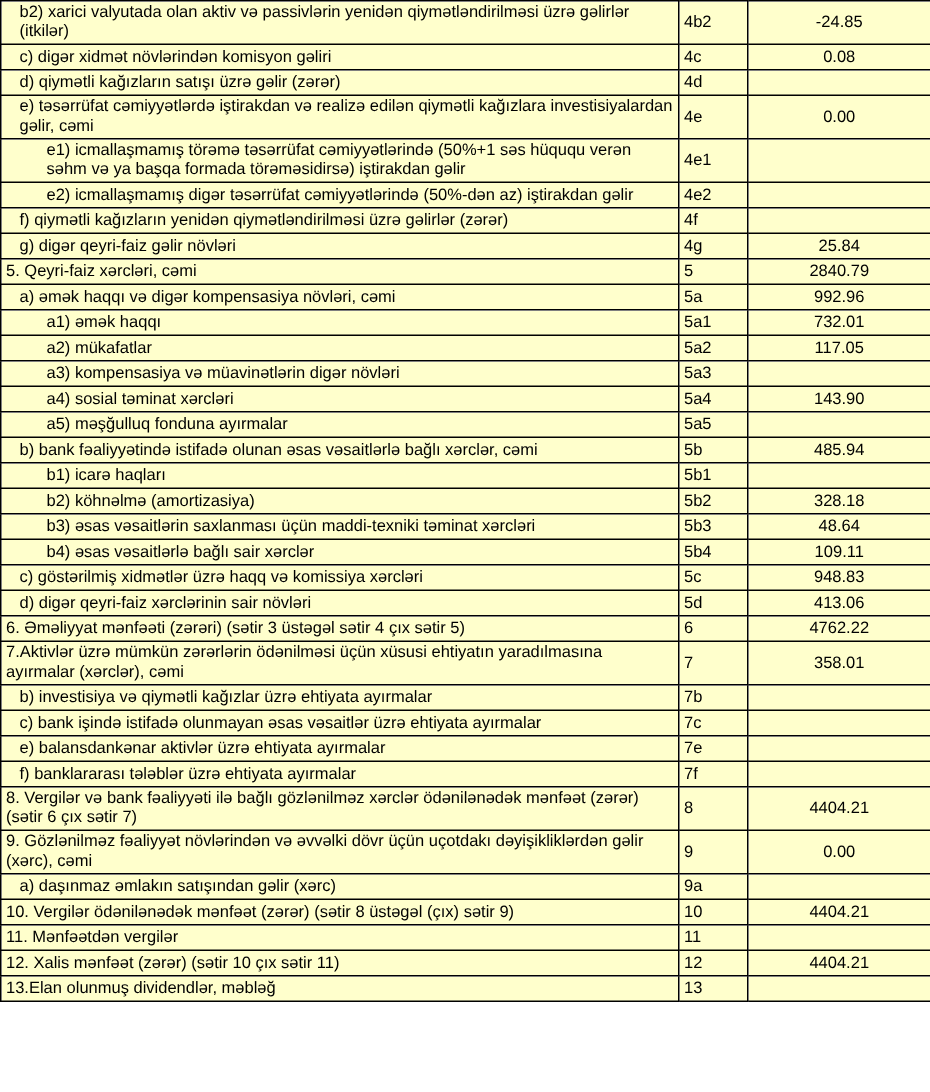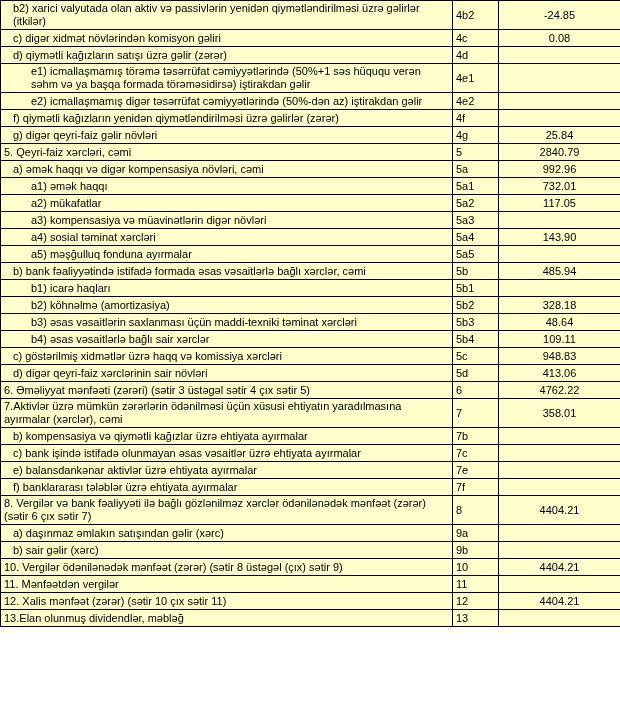--- a/index.html
+++ b/index.html
@@ -65,20 +65,25 @@
         <td class="label indent-1">c) digər xidmət növlərindən komisyon gəliri</td>
         <td class="code">4c</td>
         <td class="value">0.08</td>
       </tr>
       <tr>
         <td class="label indent-1">d) qiymətli kağızların satışı üzrə gəlir (zərər)</td>
         <td class="code">4d</td>
         <td class="value"></td>
       </tr>
       <tr>
+        <td class="label indent-1">e) təsərrüfat cəmiyyətlərdə iştirakdan və realizə edilən qiymətli kağızlara investisiyalardan gəlir, cəmi</td>
+        <td class="code">4e</td>
+        <td class="value">0.00</td>
+      </tr>
+      <tr>
         <td class="label indent-2">e1) icmallaşmamış törəmə təsərrüfat cəmiyyətlərində  (50%+1 səs hüququ verən səhm və ya başqa formada törəməsidirsə) iştirakdan gəlir</td>
         <td class="code">4e1</td>
         <td class="value"></td>
       </tr>
       <tr>
         <td class="label indent-2">e2) icmallaşmamış digər təsərrüfat cəmiyyətlərində (50%-dən az) iştirakdan gəlir</td>
         <td class="code">4e2</td>
         <td class="value"></td>
       </tr>
       <tr>
@@ -120,21 +125,21 @@
         <td class="label indent-2">a4) sosial təminat xərcləri</td>
         <td class="code">5a4</td>
         <td class="value">143.90</td>
       </tr>
       <tr>
         <td class="label indent-2">a5) məşğulluq fonduna ayırmalar</td>
         <td class="code">5a5</td>
         <td class="value"></td>
       </tr>
       <tr>
-        <td class="label indent-1">b) bank fəaliyyətində istifadə formada əsas vəsaitlərlə bağlı xərclər, cəmi</td>
+        <td class="label indent-1">b) bank fəaliyyətində istifadə olunan əsas vəsaitlərlə bağlı xərclər, cəmi</td>
         <td class="code">5b</td>
         <td class="value">485.94</td>
       </tr>
       <tr>
         <td class="label indent-2">b1) icarə haqları</td>
         <td class="code">5b1</td>
         <td class="value"></td>
       </tr>
       <tr>
         <td class="label indent-2">b2) köhnəlmə (amortizasiya)</td>
@@ -165,21 +170,21 @@
         <td class="label indent-0">6. Əməliyyat mənfəəti (zərəri) (sətir 3 üstəgəl sətir 4 çıx sətir 5)</td>
         <td class="code">6</td>
         <td class="value">4762.22</td>
       </tr>
       <tr>
         <td class="label indent-0">7.Aktivlər üzrə mümkün zərərlərin ödənilməsi üçün xüsusi ehtiyatın yaradılmasına ayırmalar (xərclər), cəmi</td>
         <td class="code">7</td>
         <td class="value">358.01</td>
       </tr>
       <tr>
-        <td class="label indent-1">b) kompensasiya və qiymətli kağızlar üzrə ehtiyata ayırmalar</td>
+        <td class="label indent-1">b) investisiya və qiymətli kağızlar üzrə ehtiyata ayırmalar</td>
         <td class="code">7b</td>
         <td class="value"></td>
       </tr>
       <tr>
         <td class="label indent-1">c) bank işində istifadə olunmayan əsas vəsaitlər üzrə ehtiyata ayırmalar</td>
         <td class="code">7c</td>
         <td class="value"></td>
       </tr>
       <tr>
         <td class="label indent-1">e) balansdankənar aktivlər üzrə ehtiyata ayırmalar</td>
@@ -189,28 +194,28 @@
       <tr>
         <td class="label indent-1">f) banklararası tələblər üzrə ehtiyata ayırmalar</td>
         <td class="code">7f</td>
         <td class="value"></td>
       </tr>
       <tr class="bold">
         <td class="label indent-0">8. Vergilər və bank fəaliyyəti ilə bağlı gözlənilməz xərclər ödənilənədək mənfəət (zərər) (sətir 6 çıx sətir 7)</td>
         <td class="code">8</td>
         <td class="value">4404.21</td>
       </tr>
+      <tr class="bold">
+        <td class="label indent-0">9. Gözlənilməz fəaliyyət növlərindən və əvvəlki dövr üçün uçotdakı dəyişikliklərdən gəlir (xərc), cəmi</td>
+        <td class="code">9</td>
+        <td class="value">0.00</td>
+      </tr>
       <tr>
         <td class="label indent-1">a) daşınmaz əmlakın satışından gəlir (xərc)</td>
         <td class="code">9a</td>
-        <td class="value"></td>
-      </tr>
-      <tr>
-        <td class="label indent-1">b) sair gəlir (xərc)</td>
-        <td class="code">9b</td>
         <td class="value"></td>
       </tr>
       <tr class="bold">
         <td class="label indent-0">10. Vergilər ödənilənədək mənfəət (zərər) (sətir 8 üstəgəl (çıx) sətir 9)</td>
         <td class="code">10</td>
         <td class="value">4404.21</td>
       </tr>
       <tr class="bold">
         <td class="label indent-0">11. Mənfəətdən vergilər</td>
         <td class="code">11</td>

